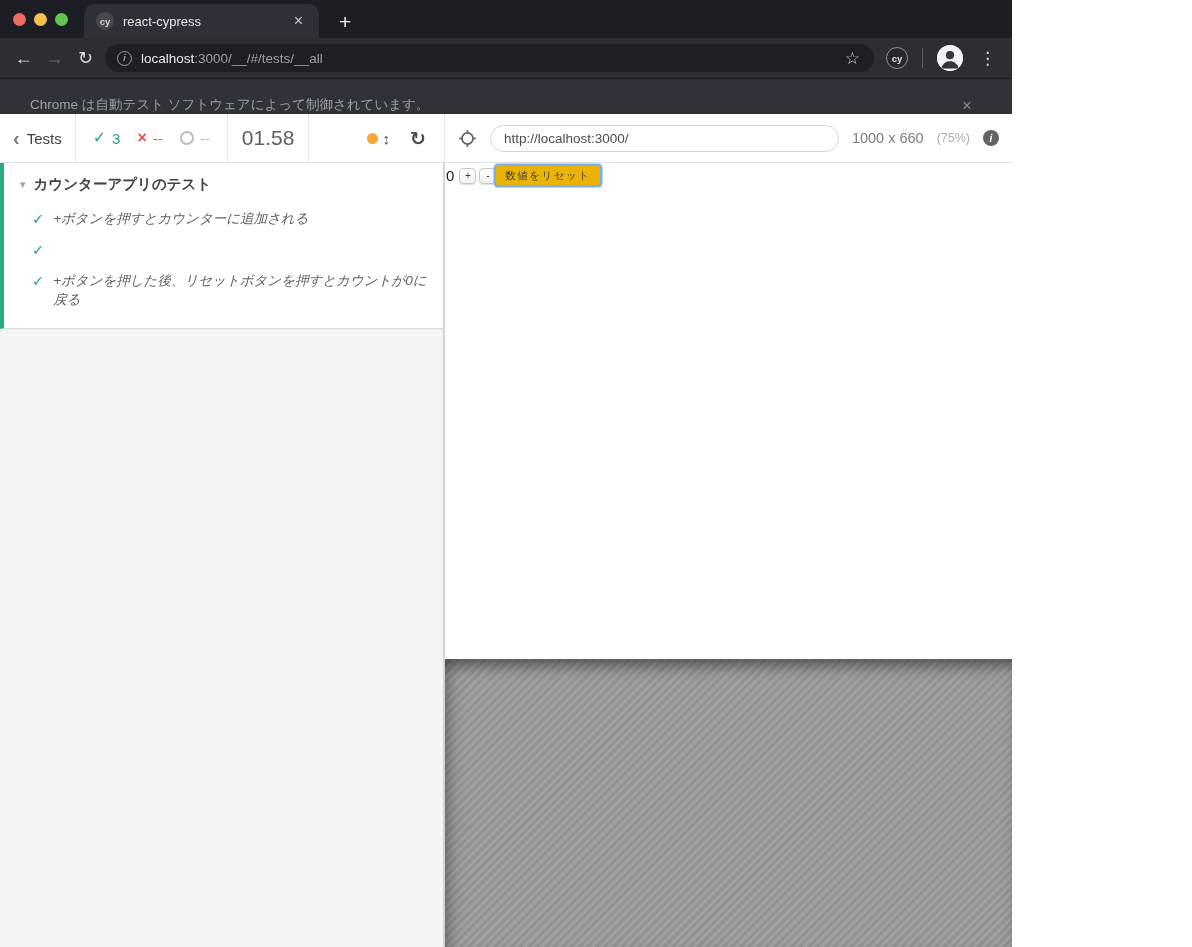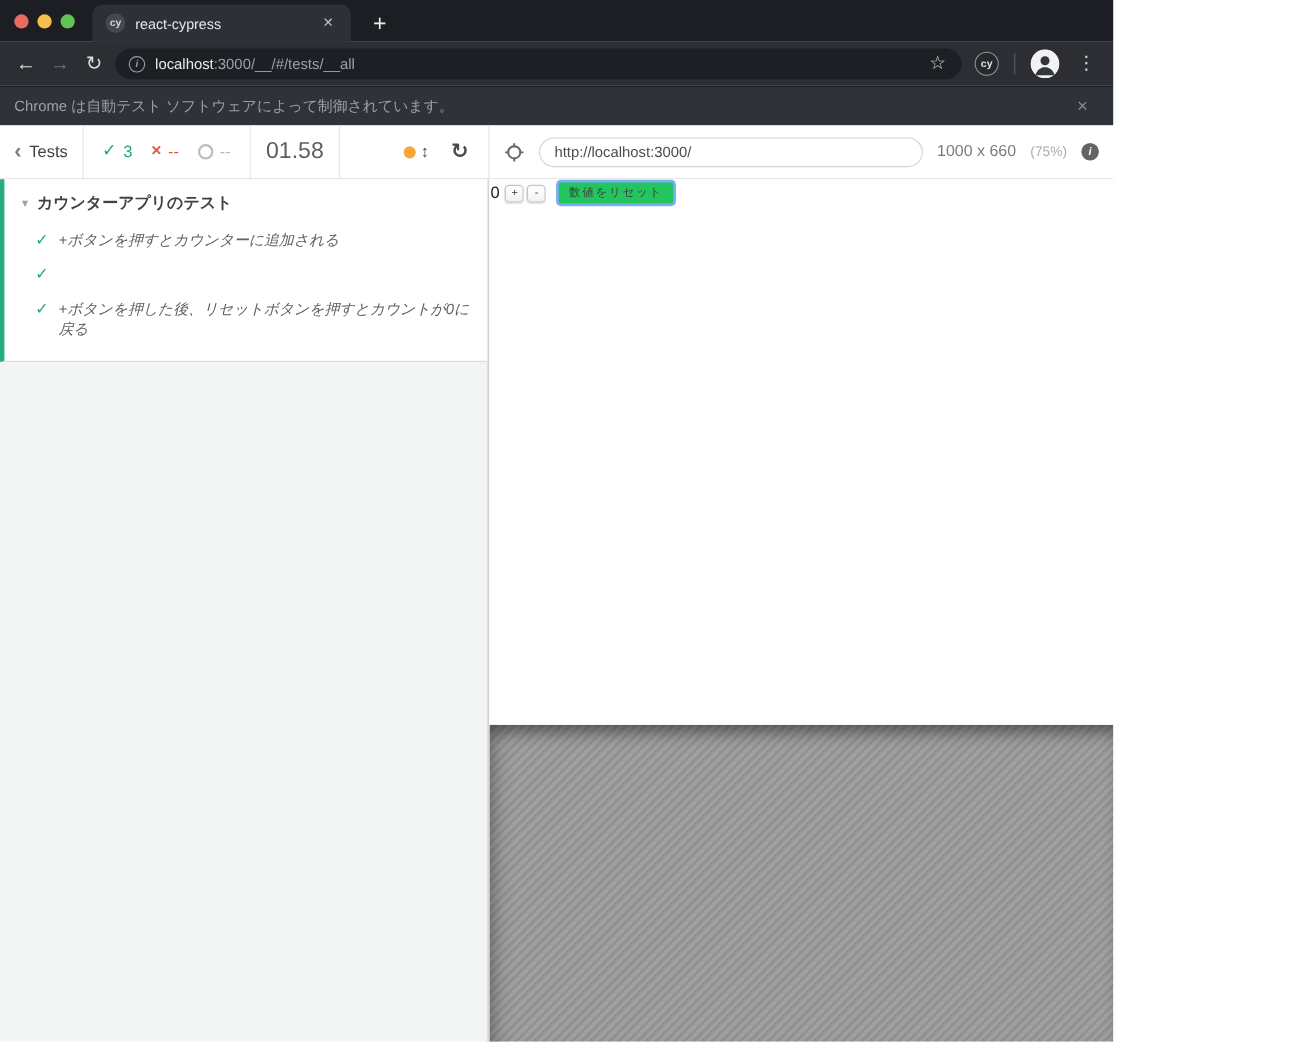--- a/index.html
+++ b/index.html
@@ -34,22 +34,22 @@
   .url-rest { color:#9aa0a6; font-size:13.5px; }
   .omni-spacer { flex:1; }
   .star-btn { color:#d2d4d8; font-size:17px; padding:0 2px; }
   .ext-badge { width:22px; height:22px; border-radius:50%; border:1px solid #8f9398; background:#26282d;
                color:#e0e2e5; font-size:9.5px; font-weight:bold; display:flex; align-items:center; justify-content:center; margin:0 8px 0 4px; }
   .vsep { width:1px; height:20px; background:#5a5d63; margin:0 6px; }
   .avatar { width:26px; height:26px; border-radius:50%; overflow:hidden; margin:0 8px; background:#f1f1f1; }
   .menu-dots { color:#d9dbdf; font-size:17px; padding:0 8px; }
 
   
-  .automation-bar { height:36px; background:#303239; border-top:1px solid #1a1c21; display:flex; align-items:center;
-                    padding:0 13px; flex:0 0 auto; }
+  .automation-bar { height:36px; background:#303239; border-top:1px solid #1a1c21; display:flex; align-items:flex-end;
+                    padding:0 30px; flex:0 0 auto; }
   .automation-text { color:#9ba0a6; font-size:13.5px; }
   .automation-spacer { flex:1; }
   .automation-close { color:#85898e; font-size:17px; line-height:1; padding:0 10px; }
 
   
   .runner-header { height:49px; background:#fff; border-bottom:1px solid #e2e2e2; display:flex; flex:0 0 auto; }
   .rh-left { width:445px; flex:0 0 auto; border-right:1px solid #e2e2e2; display:flex; align-items:center; }
   .tests-back { display:flex; align-items:center; gap:7px; padding:0 13px; height:100%; }
   .chev { color:#7d7d7d; font-size:20px; line-height:1; font-weight:bold; }
   .tests-label { color:#414141; font-size:15px; }
@@ -88,21 +88,21 @@
   .test-check { color:#1FA971; font-size:14.5px; font-weight:bold; line-height:1.3; flex:0 0 auto; }
   .test-label { color:#5b6166; font-size:13.5px; line-height:1.4;font-style:italic; }
 
   .aut-pane { flex:1; display:flex; flex-direction:column; min-width:0; background:#fff; }
   .aut-viewport { height:496px; flex:0 0 auto; background:#fff; padding:3px 0 0 1px; }
   .app-line { display:flex; align-items:center; }
   .counter-value { font-size:15px; color:#1c1c1c; margin-right:2px; }
   .mini-btn { height:16px; min-width:17px; border:1px solid #c6c6c6; border-radius:4px;
               background:linear-gradient(#ffffff,#f2f2f2); box-shadow:0 1px 1px rgba(0,0,0,.12);
               font-size:10px; color:#3c3c3c; line-height:14px; text-align:center; padding:0 4px; margin-left:3px; }
-  .reset-btn { height:19px; margin-left:12px; padding:0 9px; background:#22c55e; border:none; border-radius:2px;
+  .reset-btn { height:19px; margin-left:0; padding:0 9px; background:#eab308; border:none; border-radius:2px;
                box-shadow:0 0 0 2.5px #7AB0F2; font-size:10.5px; color:#3f3f3f; letter-spacing:1.5px;
                font-family:inherit; line-height:19px; }
   .aut-overflow { flex:1;
         background:repeating-linear-gradient(135deg,#a0a0a0 0 3px,#929292 3px 6px);
         box-shadow: inset 0 14px 14px -7px rgba(35,35,35,.55), inset 16px 0 16px -12px rgba(35,35,35,.35); }
 </style>
 </head>
 <body>
 
 <div class="window">

